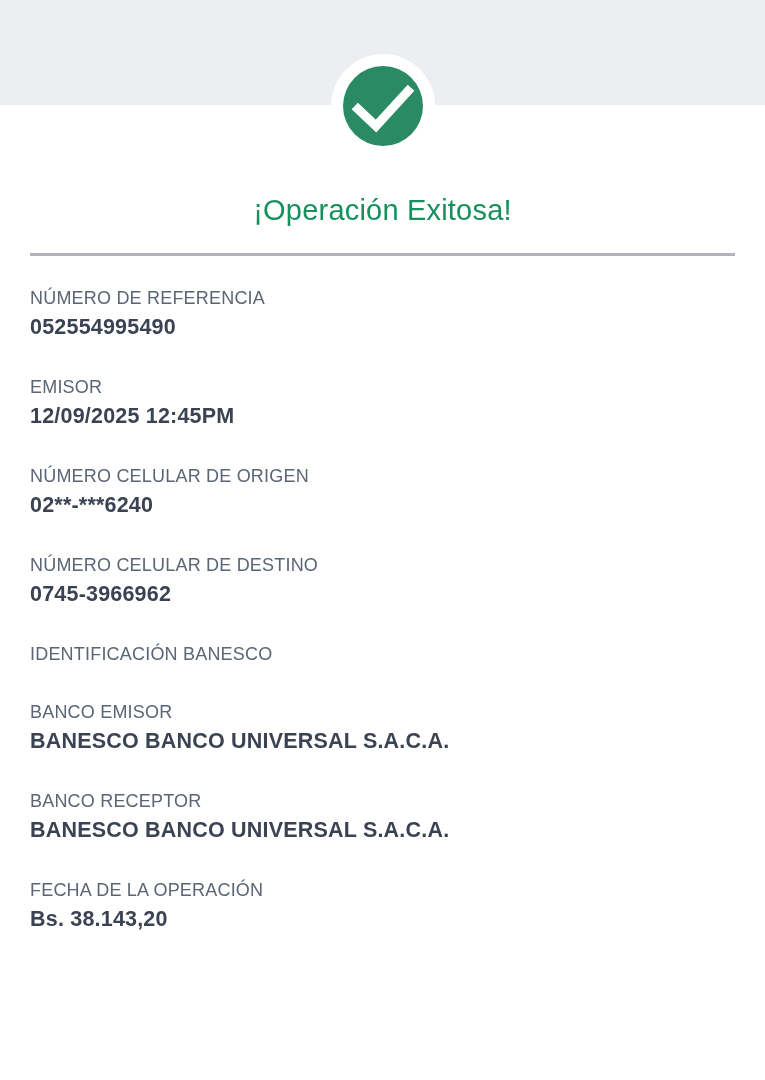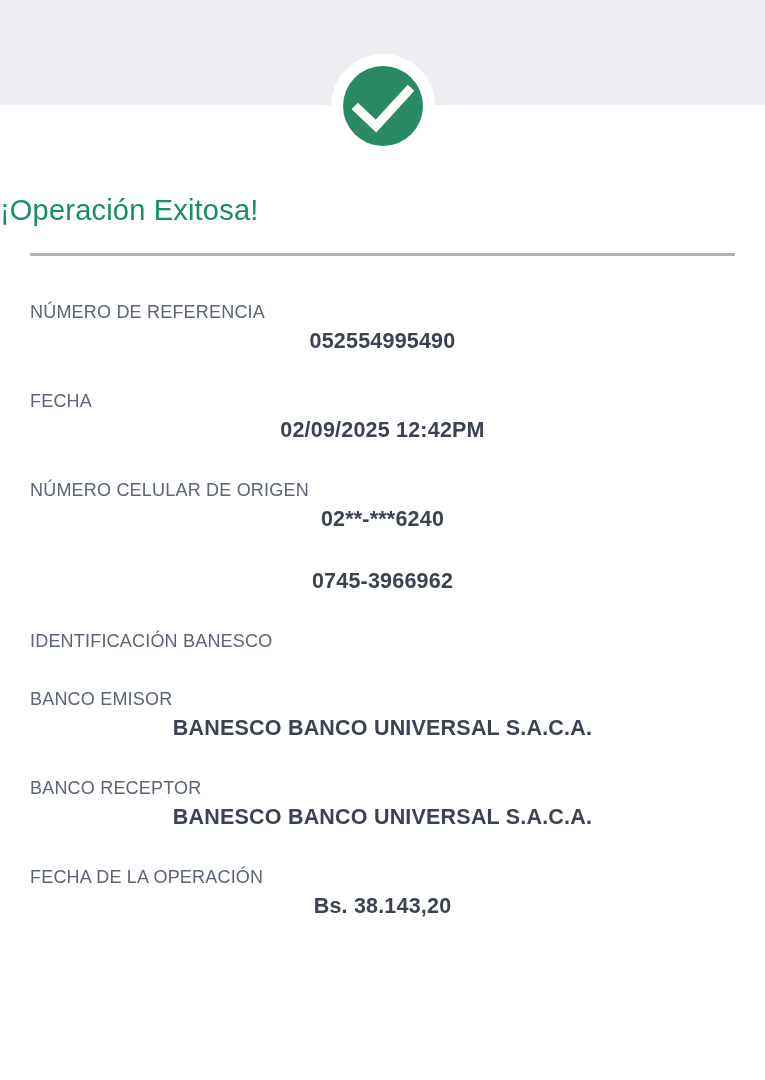--- a/index.html
+++ b/index.html
@@ -42,53 +42,53 @@
     border-radius: 50%;
     background: #2a8a64;
     display: flex;
     align-items: center;
     justify-content: center;
   }
   .badge-inner svg { display: block; }
   
   .title {
     margin-top: 88px;
+    text-align: center;
     font-size: 29px;
     line-height: 34px;
     font-weight: 400;
     color: #17905e;
     letter-spacing: 0.2px;
   }
   
   .divider {
     margin: 26px 30px 0 30px;
     height: 3px;
     background: #b1b4ba;
     border: none;
   }
   
   .content {
     padding: 31px 30px 0 30px;
   }
-  .field { margin-bottom: 36px; margin-top: 14px; }
+  .field { margin-bottom: 36px; }
   .field-label {
     font-size: 18px;
     line-height: 22px;
     font-weight: 400;
     color: #5b6575;
     letter-spacing: 0.2px;
   }
   .field-value {
     margin-top: 5px;
     font-size: 21.5px;
     line-height: 26px;
     font-weight: 700;
     color: #3b4353;
     letter-spacing: 0.2px;
-    text-align: center;
   }
 </style>
 </head>
 <body>
 
 <div class="screen">
 
   <div class="hero">
     <div class="badge">
       <div class="badge-inner">
@@ -104,30 +104,31 @@
   <div class="divider"></div>
 
   <div class="content">
 
     <div class="field">
       <div class="field-label">NÚMERO DE REFERENCIA</div>
       <div class="field-value">052554995490</div>
     </div>
 
     <div class="field">
-      <div class="field-label">FECHA</div>
-      <div class="field-value">02/09/2025 12:42PM</div>
+      <div class="field-label">EMISOR</div>
+      <div class="field-value">12/09/2025 12:45PM</div>
     </div>
 
     <div class="field">
       <div class="field-label">NÚMERO CELULAR DE ORIGEN</div>
       <div class="field-value">02**-***6240</div>
     </div>
 
     <div class="field">
+      <div class="field-label">NÚMERO CELULAR DE DESTINO</div>
       <div class="field-value">0745-3966962</div>
     </div>
 
     <div class="field">
       <div class="field-label">IDENTIFICACIÓN BANESCO</div>
     </div>
 
     <div class="field">
       <div class="field-label">BANCO EMISOR</div>
       <div class="field-value">BANESCO BANCO UNIVERSAL S.A.C.A.</div>

